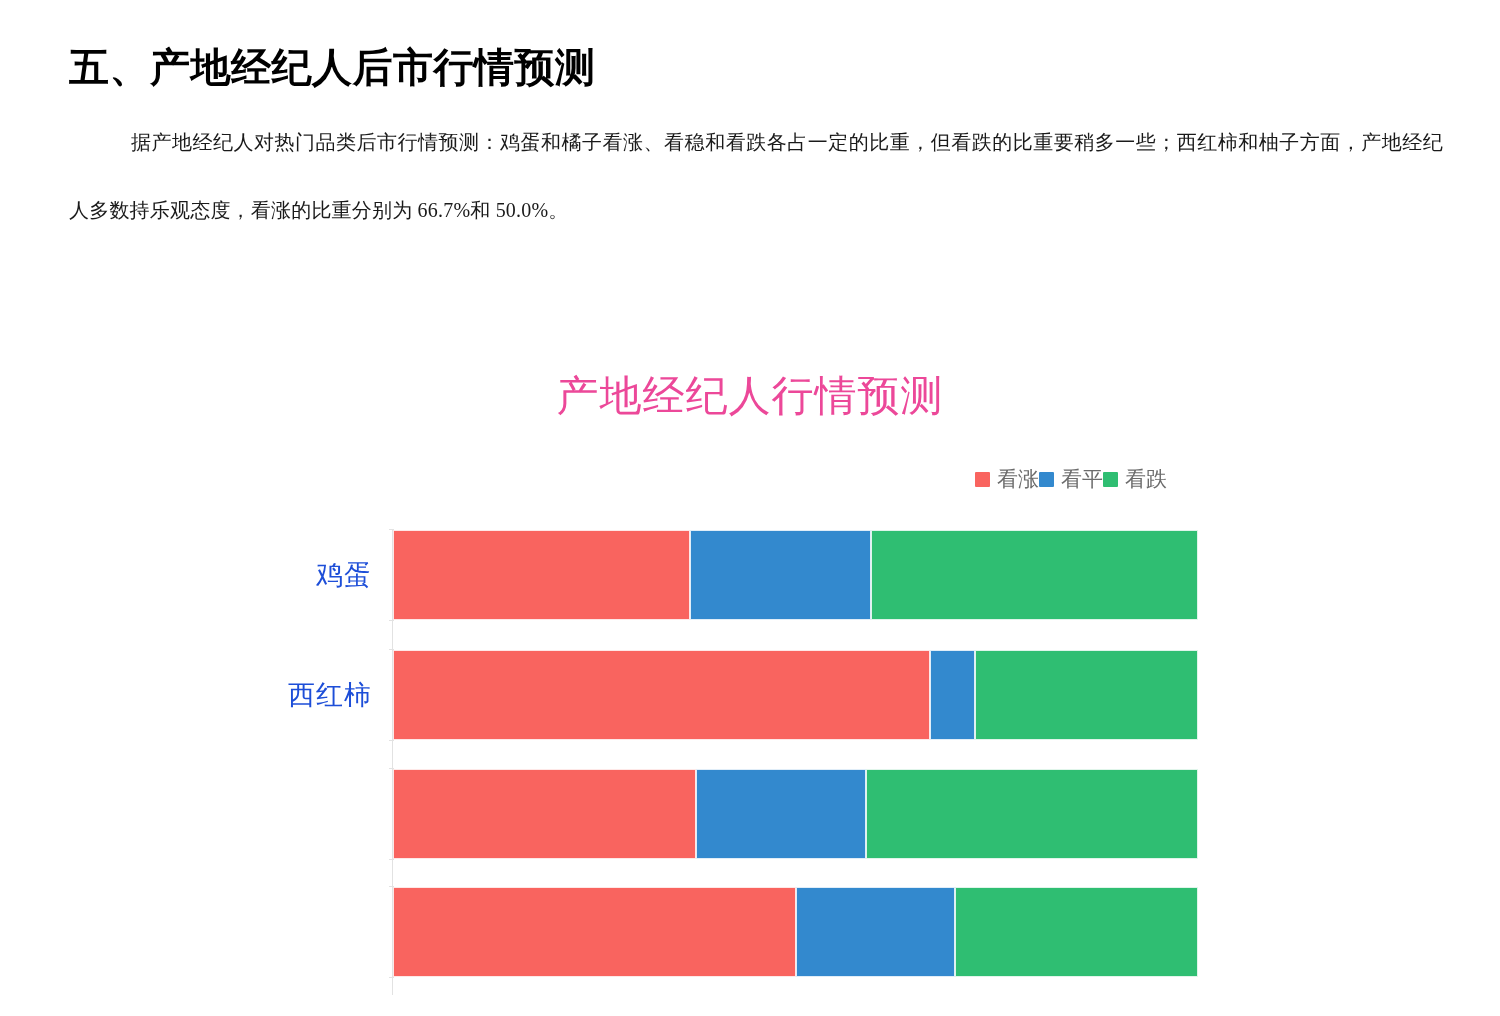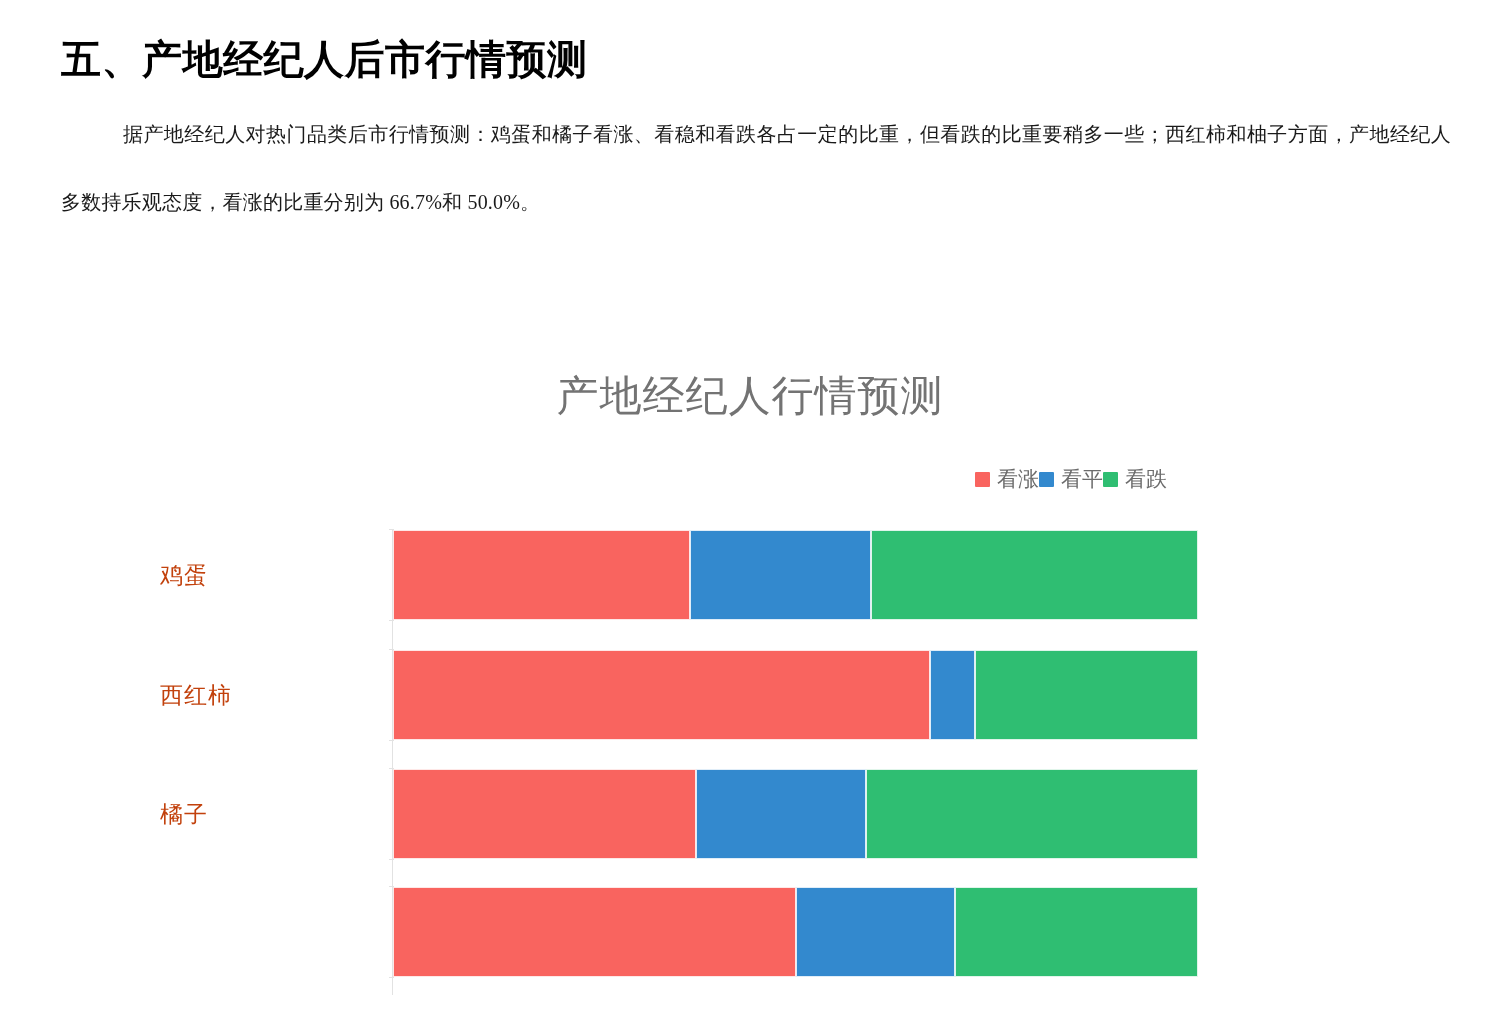--- a/index.html
+++ b/index.html
@@ -11,21 +11,21 @@
   body {
     width: 1500px;
     height: 1016px;
     overflow: hidden;
     font-family: "Liberation Serif", "DejaVu Serif", serif;
     position: relative;
   }
 
   
   .doc {
-    padding: 4px;
+    padding: 12px;
   }
   .doc-heading {
     font-family: "DejaVu Sans", "Liberation Sans", sans-serif;
     font-weight: bold;
     font-size: 40px;
     line-height: 1.1;
     color: #000000;
     margin: 0;
     padding: 33px 0 0 57px;
     letter-spacing: 0.5px;
@@ -53,21 +53,21 @@
   }
   .chart-title {
     position: absolute;
     left: 0;
     top: 28px;
     width: 1500px;
     text-align: center;
     font-family: "DejaVu Sans", "Liberation Sans", sans-serif;
     font-size: 42px;
     font-weight: 500;
-    color: #737373;
+    color: #ec4899;
     letter-spacing: 1px;
   }
   .chart-legend {
     position: absolute;
     right: 333px;
     top: 129px;
     display: flex;
     align-items: center;
   }
   .legend-item {
@@ -114,23 +114,24 @@
     left: 0;
     width: 1500px;
     height: 90px;
     display: flex;
     align-items: center;
   }
   .cat-label {
     position: absolute;
     left: 160px;
     width: 212px;
-    font-family: "DejaVu Sans", "Liberation Sans", sans-serif;
-    font-size: 23px;
-    color: #c2410c;
+    text-align: right;
+    font-family: "DejaVu Sans", "Liberation Sans", sans-serif;
+    font-size: 27px;
+    color: #1d4ed8;
     letter-spacing: 1px;
   }
   .bar-track {
     position: absolute;
     left: 393px;
     width: 805px;
     height: 90px;
     display: flex;
   }
   .seg {
@@ -190,21 +191,20 @@
           <div class="cat-label">西红柿</div>
           <div class="bar-track">
             <div class="seg" title="西红柿 看涨 66.7%" style="width: 66.7%; background: rgb(249, 100, 95);"></div>
             <div class="seg" title="西红柿 看平 5.6%" style="width: 5.6%; background: rgb(51, 137, 206);"></div>
             <div class="seg" title="西红柿 看跌 27.7%" style="width: 27.7%; background: rgb(47, 190, 114);"></div>
           </div>
         </div>
         <div class="row-gap-mark" style="top: 119px;"></div>
         <div class="row-gap-mark" style="top: 210px;"></div>
         <div class="bar-row" style="top: 239px;">
-          <div class="cat-label">橘子</div>
           <div class="bar-track">
             <div class="seg" title="橘子 看涨 37.6%" style="width: 37.6%; background: rgb(249, 100, 95);"></div>
             <div class="seg" title="橘子 看平 21.1%" style="width: 21.1%; background: rgb(51, 137, 206);"></div>
             <div class="seg" title="橘子 看跌 41.3%" style="width: 41.3%; background: rgb(47, 190, 114);"></div>
           </div>
         </div>
         <div class="row-gap-mark" style="top: 238px;"></div>
         <div class="row-gap-mark" style="top: 329px;"></div>
         <div class="bar-row" style="top: 357px;">
           <div class="bar-track">

